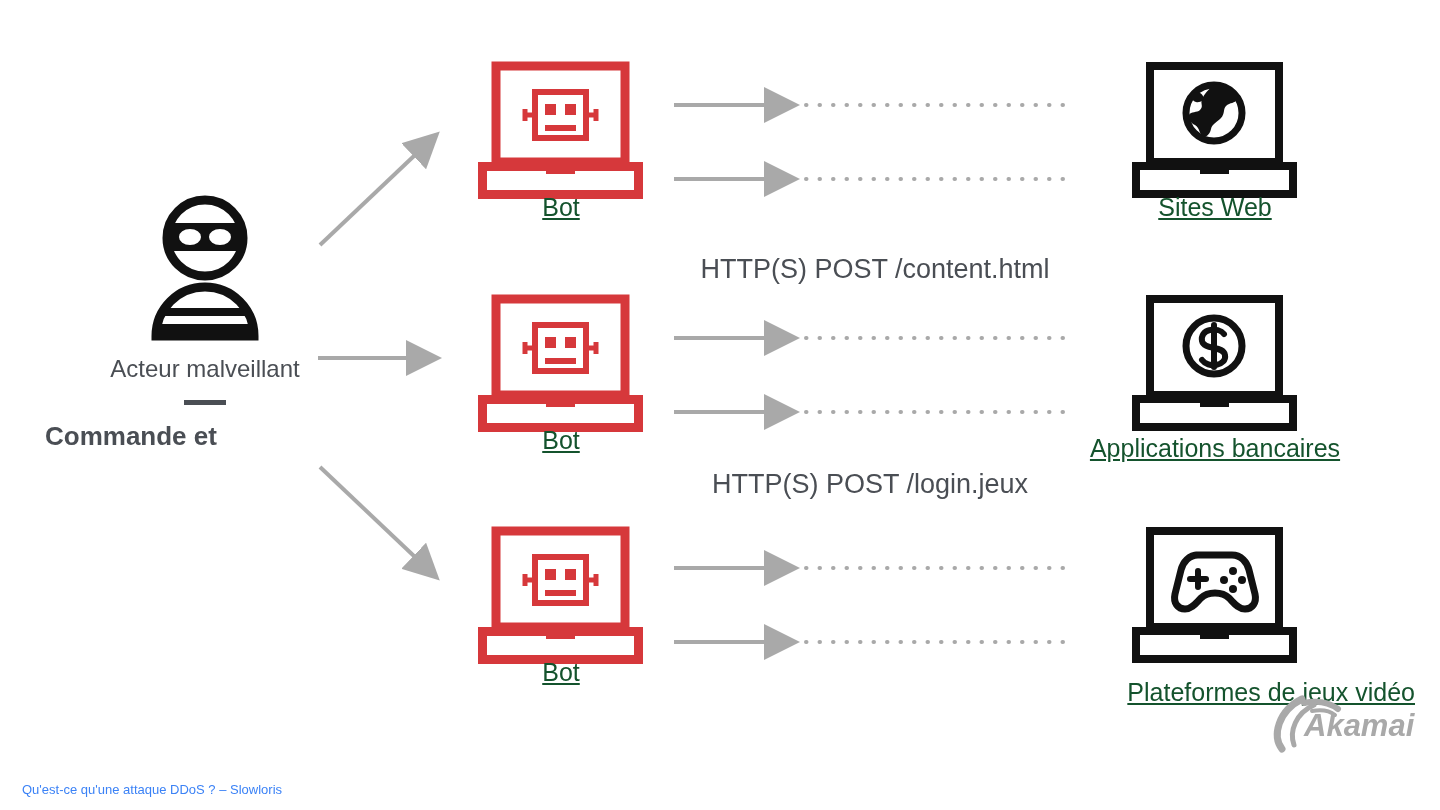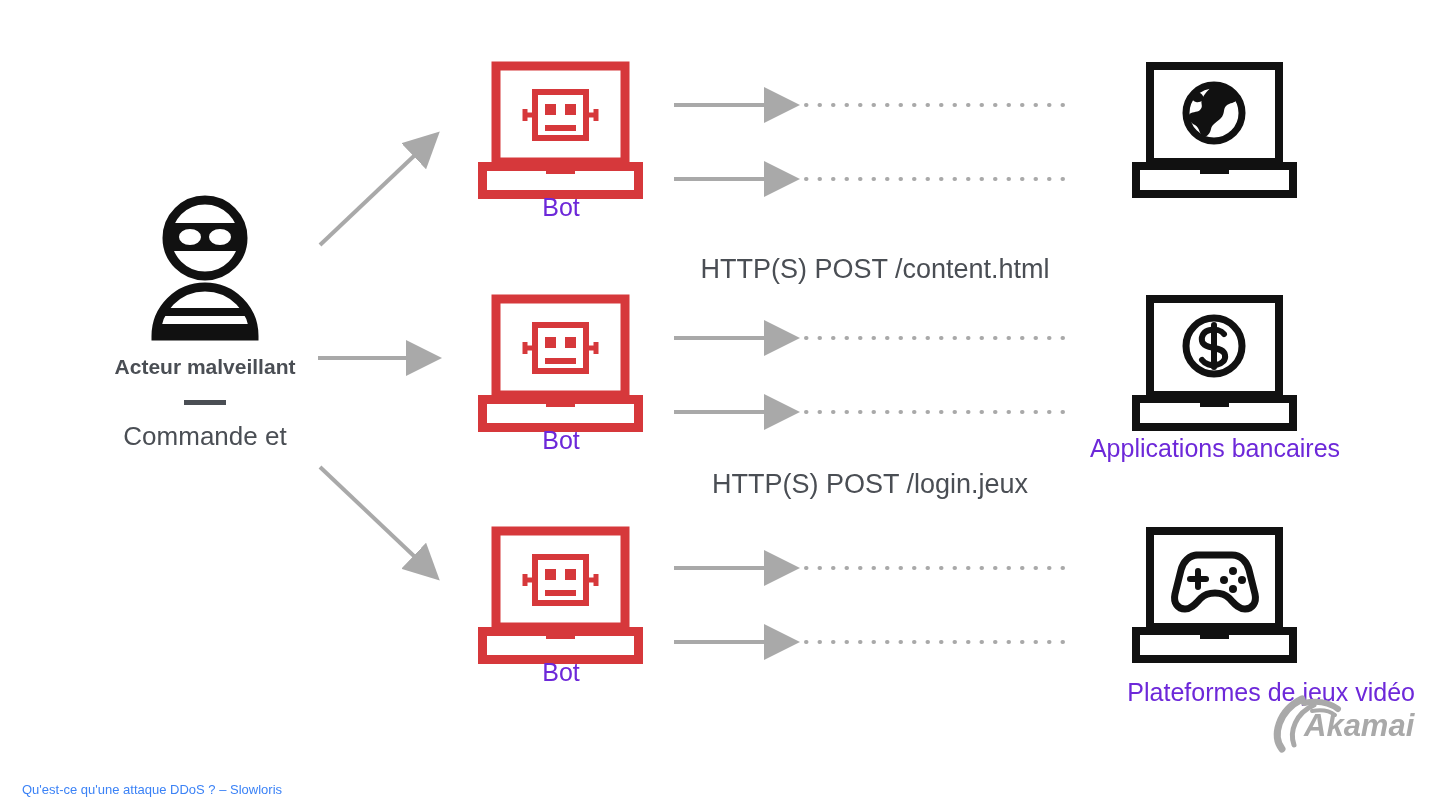--- a/index.html
+++ b/index.html
@@ -16,38 +16,38 @@
     width: 1440px;
     height: 810px;
     background: #ffffff;
     overflow: hidden;
   }
   .abs { position: absolute; }
 
   
   .label-dark {
     color: #4a4e54;
-    font-size: 21px;
-    font-weight: 700;
+    font-size: 24px;
+    font-weight: 400;
     text-align: center;
     white-space: nowrap;
   }
   .label-dark-reg {
     color: #4a4e54;
     font-size: 26px;
-    font-weight: 400;
-    text-align: center;
+    font-weight: 700;
     line-height: 33px;
   }
   .node-caption {
-    color: #6d28d9;
+    color: #14532d;
     font-size: 25px;
     font-weight: 400;
     text-align: center;
     white-space: nowrap;
+    text-decoration: underline;
   }
   .flow-label {
     color: #4a4e54;
     font-size: 27px;
     font-weight: 400;
     text-align: center;
     white-space: nowrap;
   }
   .footer-text {
     color: #3b82f6;
@@ -277,20 +277,21 @@
                c4 -4 2 -9 5 -12
                c4 -4 9 -2 11 -7
                c2 -6 -5 -11 -11 -13
                c-4 -1 -8 -2 -12 -1 z" fill="#111111"></path>
       <path d="M60 31 c4 -2 9 -1 11 3 c2 4 -3 7 -7 6 c-4 -1 -7 -6 -4 -9 z" fill="#111111"></path>
 
       <rect x="4" y="104" width="157" height="28" fill="none" stroke="#111111" stroke-width="8"></rect>
       <rect x="68" y="100" width="29" height="12" fill="#111111"></rect>
     </svg>
   </div>
+  <div class="abs node-caption" style="left:1065px; top:193px; width:300px;">Sites Web</div>
 
   <div class="abs" style="left:1132px; top:295px; width:165px; height:120px;">
     <svg width="165" height="120" viewBox="0 0 165 120">
       <rect x="18" y="4" width="129" height="96" fill="none" stroke="#111111" stroke-width="8"></rect>
       <circle cx="82" cy="51" r="28" fill="none" stroke="#111111" stroke-width="7"></circle>
       <path d="M92 39 c-3 -4 -9 -5 -14 -4 c-6 1 -9 6 -8 11 c1 5 7 6 12 7
                c5 1 10 2 11 7 c1 5 -3 9 -9 10 c-5 1 -11 -1 -14 -5" fill="none" stroke="#111111" stroke-width="6" stroke-linecap="round"></path>
       <path d="M82 30 V72" stroke="#111111" stroke-width="6" stroke-linecap="round"></path>
       <rect x="4" y="104" width="157" height="28" fill="none" stroke="#111111" stroke-width="8"></rect>
       <rect x="68" y="100" width="29" height="12" fill="#111111"></rect>

